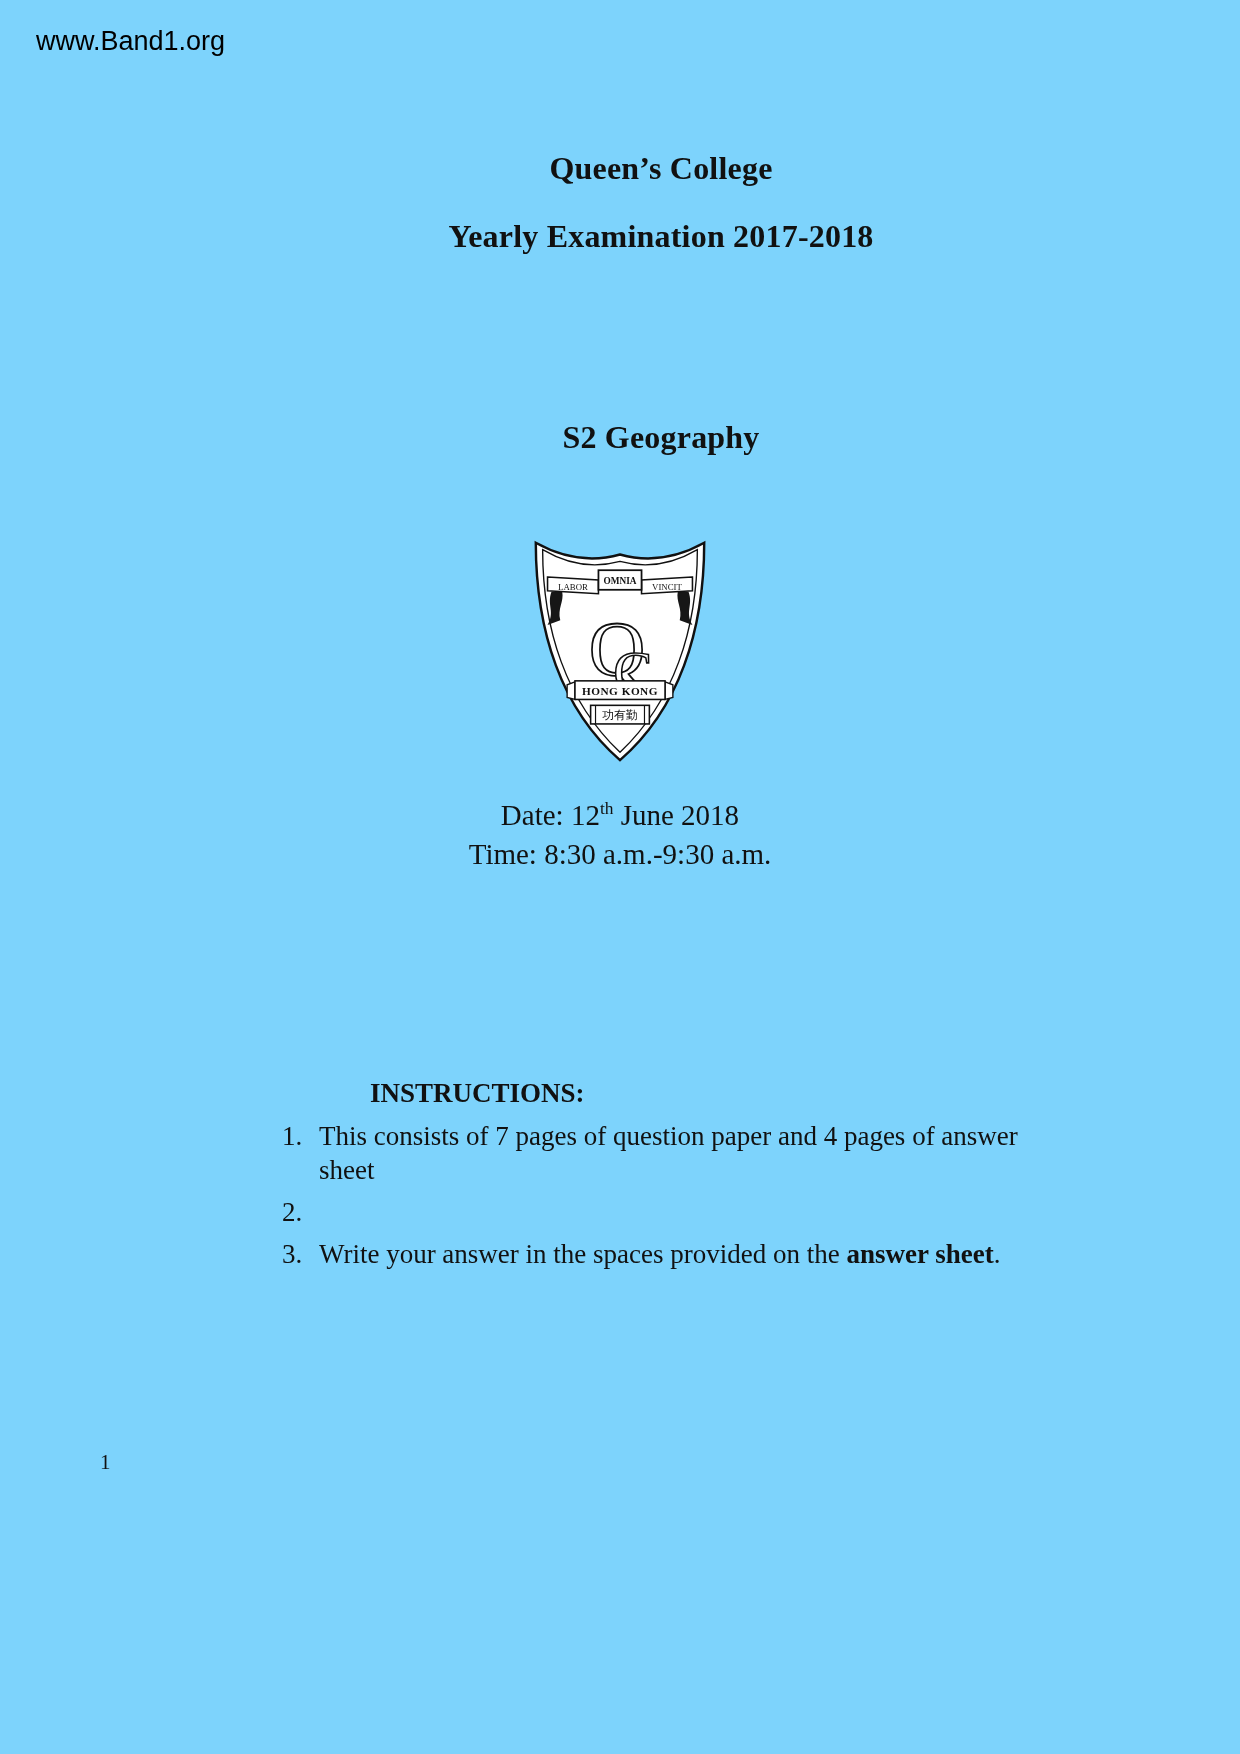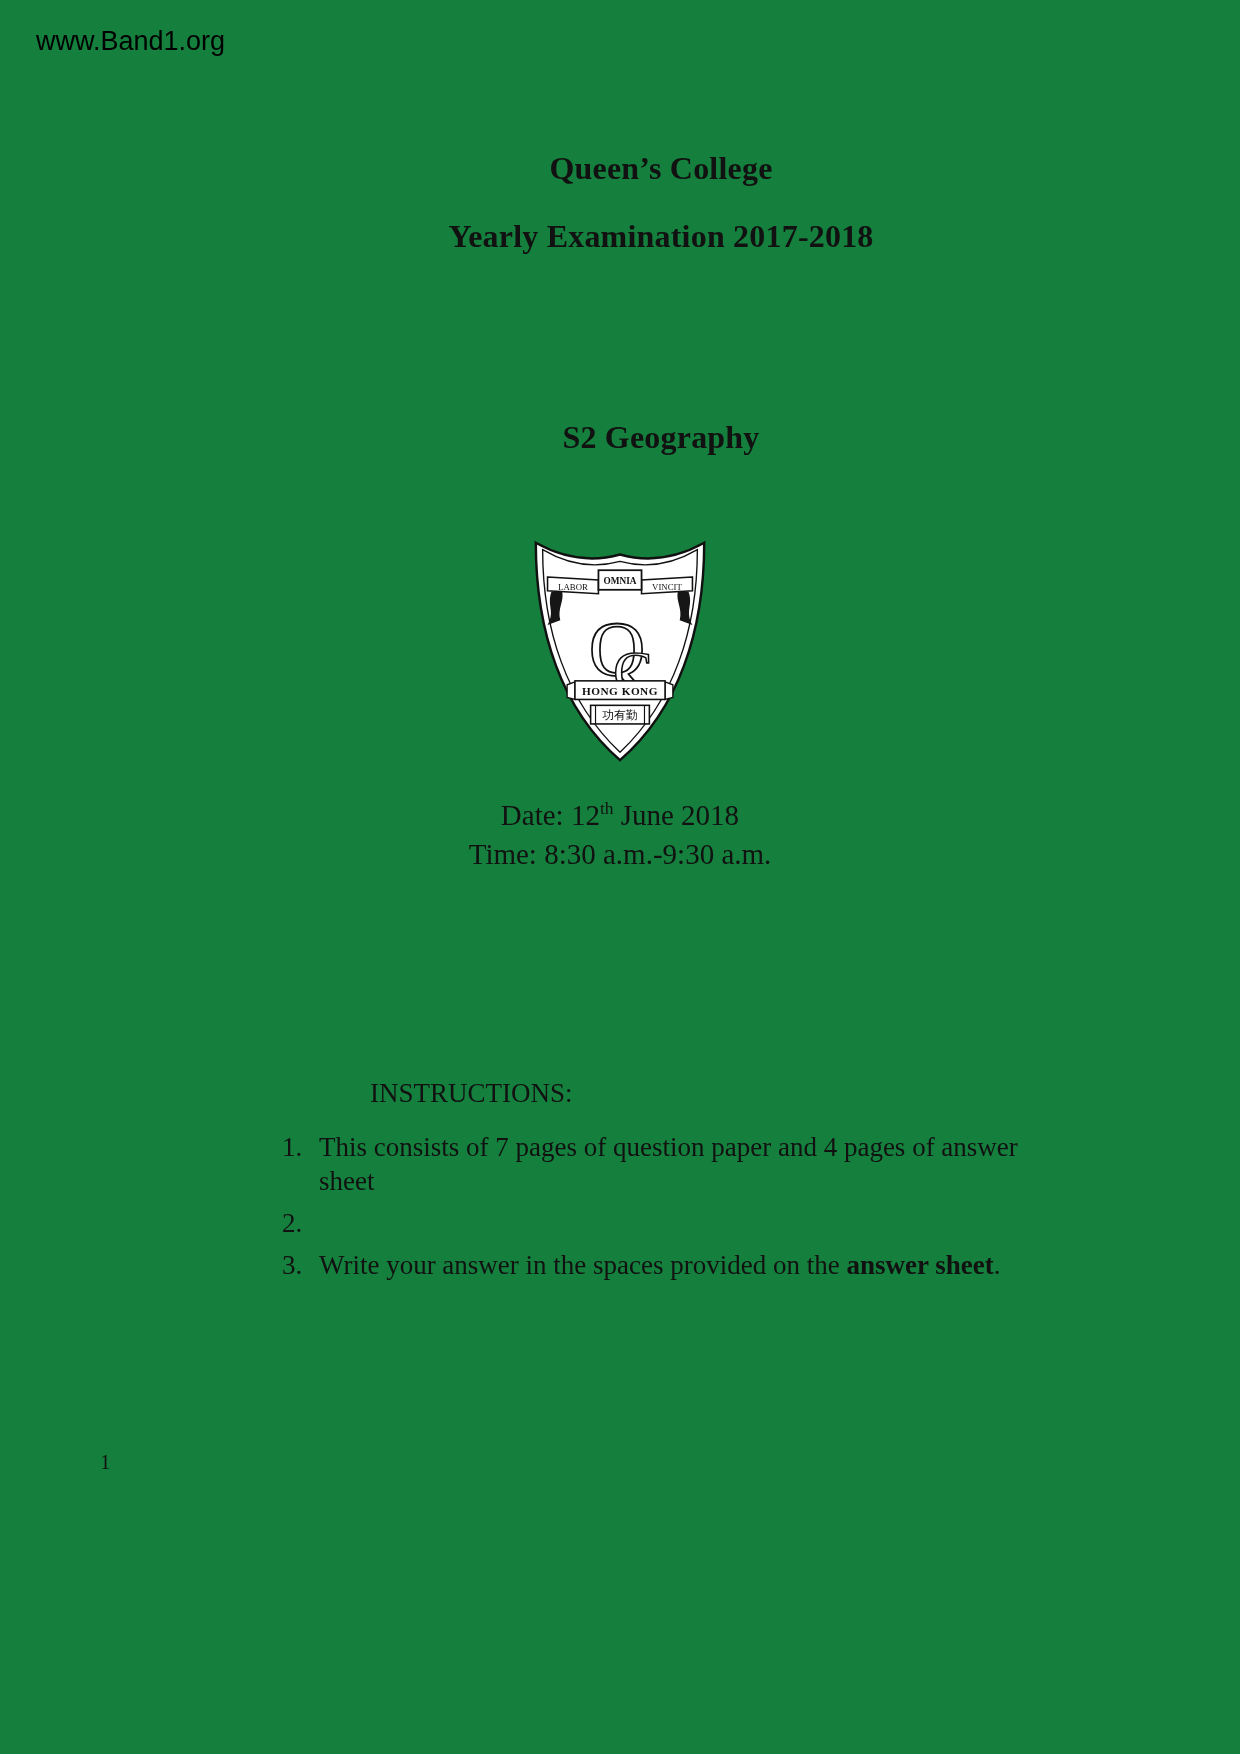--- a/index.html
+++ b/index.html
@@ -1,20 +1,20 @@
 <!DOCTYPE html>
 <html><head>
 <meta charset="utf-8">
 <style>
   html, body { margin: 0; padding: 0; background: #ffffff; }
   .page {
     position: relative;
     width: 1240px;
     height: 1754px;
-    background: #15803d;
+    background: #7dd3fc;
     color: #111;
     font-family: "Liberation Serif", "DejaVu Serif", serif;
     overflow: hidden;
   }
   .site-url {
     position: absolute;
     left: 36px;
     top: 26px;
     font-family: "Liberation Sans", "DejaVu Sans", sans-serif;
     font-size: 27px;
@@ -52,21 +52,21 @@
   }
   .details sup { font-size: 0.6em; line-height: 0; }
   .instructions {
     position: absolute;
     left: 282px;
     top: 1076px;
     width: 760px;
     font-size: 27px;
     line-height: 34px;
   }
-  .instr-heading { margin-left: 88px; margin-bottom: 20px; }
+  .instr-heading { margin-left: 88px; margin-bottom: 9px; font-weight: bold; }
   .instr-item { display: flex; margin-top: 8px; }
   .instr-num { flex: 0 0 37px; width: 37px; }
   .instr-text b { font-weight: bold; }
   .page-number {
     position: absolute;
     left: 100px;
     top: 1450px;
     font-size: 21px;
   }
   svg text { font-family: "Liberation Serif", "DejaVu Serif", serif; }

